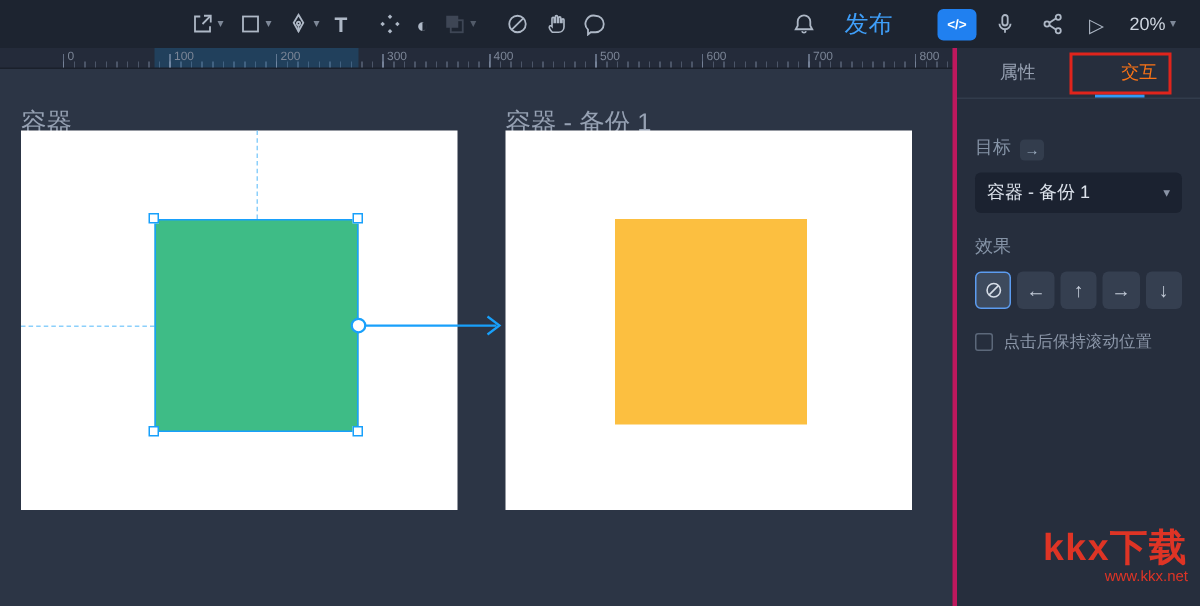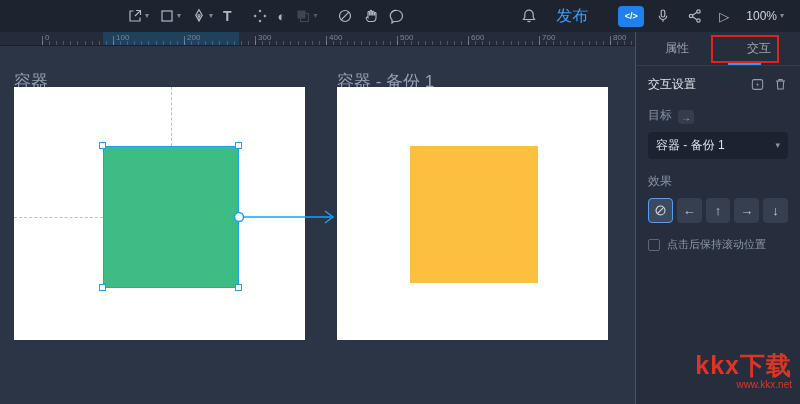--- a/index.html
+++ b/index.html
@@ -41,25 +41,25 @@
   .sq { position:absolute; }
   .sq-green { left:103px; top:100px; width:136px; height:142px; background:#3ebc86; border:1px solid #18a0fb; }
   .sq-orange { left:410px; top:100px; width:128px; height:137px; background:#fcbf40; }
   .handle { position:absolute; width:7px; height:7px; background:#fff; border:1px solid #18a0fb; }
   .guide-v { position:absolute; left:171px; top:41px; height:59px; width:0; border-left:1px dashed rgba(120,200,250,.85); }
   .guide-h { position:absolute; left:14px; top:171px; width:89px; height:0; border-top:1px dashed rgba(120,200,250,.85); }
   .overlay { position:absolute; left:0; top:0; pointer-events:none; }
 
   
   .panel { position:absolute; top:32px; right:0; width:165px; height:372px; background:#262e3d;
-    border-left:1px solid #be185d; z-index:5; }
+    border-left:3px solid #be185d; z-index:5; }
   .tabs { position:relative; display:flex; height:34px; border-bottom:1px solid #323c4c; }
   .tab { flex:1; display:flex; align-items:center; justify-content:center; font-size:12px;
     color:#98a2b3; cursor:pointer; }
-  .tab.active { color:#a3a3a3; }
+  .tab.active { color:#f97316; }
   .tab-underline { position:absolute; left:92px; bottom:0; width:33px; height:2px; background:#2f9bf6; }
   .annotation { position:absolute; left:75px; top:3px; width:68px; height:28px;
     border:2px solid #e0241c; pointer-events:none; }
   .panel-body { padding:10px 12px; }
   .sec-head { display:flex; align-items:center; justify-content:space-between; }
   .sec-title { font-size:12px; color:#dfe4ec; }
   .sec-icons { display:flex; align-items:center; gap:8px; }
   .sec-icons svg { display:block; cursor:pointer; }
   .field-label { display:flex; align-items:flex-end; gap:6px; margin-top:14px; font-size:12px; color:#8593a6; }
   .target-chip { width:16px; height:14px; border-radius:3px; background:#333d4d; color:#9fb0c4;
@@ -172,21 +172,21 @@
             <circle cx="4" cy="8" r="1.7"></circle>
             <circle cx="11.5" cy="12.5" r="1.7"></circle>
           <line x1="5.6" y1="7.2" x2="9.9" y2="4.3"></line>
             <line x1="5.6" y1="8.8" x2="9.9" y2="11.7"></line>
         </svg>
       </div>
       <div class="tb-item">
         <span class="glyph-icon">▷</span>
       </div>
       <div class="zoom">
-        <span>100%</span>
+        <span>20%</span>
         <span class="chev">▾</span>
       </div>
     </div>
   </header>
 
   <div class="ruler">
     <div class="ruler-sel"></div>
     <span class="rm" style="left:45px">0</span>
     <span class="rm" style="left:116px">100</span>
     <span class="rm" style="left:187px">200</span>
@@ -225,34 +225,20 @@
 
   <aside class="panel">
     <div class="tabs">
       <div class="tab">属性</div>
       <div class="tab active">交互</div>
       <div class="tab-underline"></div>
       <div class="annotation"></div>
     </div>
 
     <div class="panel-body">
-      <div class="sec-head">
-        <span class="sec-title">交互设置</span>
-        <span class="sec-icons">
-          <svg width="15" height="15" viewBox="0 0 16 16" fill="none" stroke="#94a0b2" stroke-width="1.1">
-            <rect x="2.5" y="2.8" width="11" height="10.4" rx="2"></rect>
-            <path d="M8.6 5.2L6.6 8.5h1.7L7.4 10.9l2.1-3.3H7.8z" fill="#94a0b2" stroke="none"></path>
-          </svg>
-          <svg width="15" height="15" viewBox="0 0 16 16" fill="none" stroke="#94a0b2" stroke-width="1.1">
-            <path d="M3.2 4.3h9.6"></path>
-              <path d="M6.2 4.3V2.8h3.6v1.5"></path>
-              <path d="M4.6 4.3l.5 8.4h5.8l.5-8.4"></path>
-          </svg>
-        </span>
-      </div>
 
       <div class="field-label">
         <span>目标</span>
         <span class="target-chip">→</span>
       </div>
 
       <div class="dropdown">
         <span class="val">容器 - 备份 1</span>
         <span class="chev">▾</span>
       </div>

